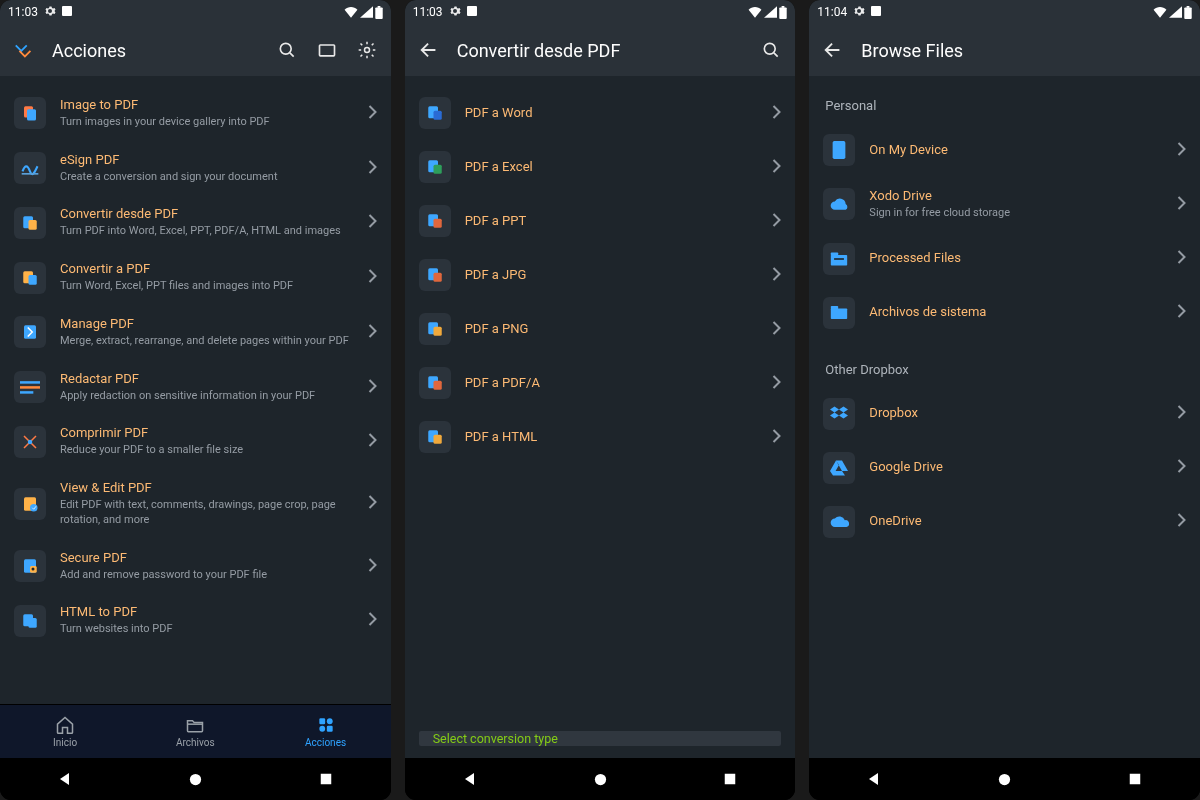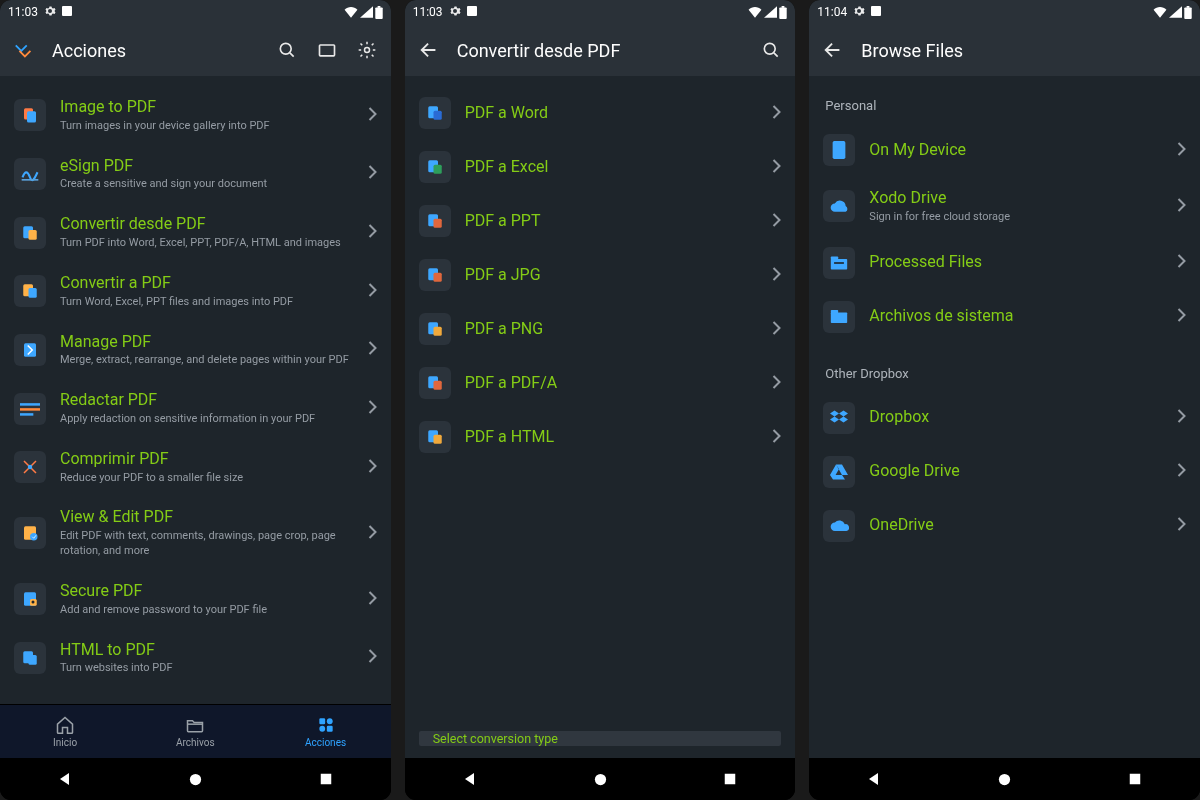--- a/index.html
+++ b/index.html
@@ -78,22 +78,22 @@
     border-radius: 6px;
     background: #2b333b;
     display: flex;
     align-items: center;
     justify-content: center;
     flex-shrink: 0;
   }
   .row .thumb svg { display:block; }
   .row .txt { flex: 1; min-width: 0; }
   .row .lbl {
-    font-size: 16px;
-    color: #84cc16;
+    font-size: 13px;
+    color: #fdba74;
     line-height: 1.3;
   }
   .row .sub {
     font-size: 11px;
     color: #959ca4;
     line-height: 1.35;
     margin-top: 1px;
   }
   .row .chev {
     color: #949ba3;
@@ -218,21 +218,21 @@
       </div>
       <div class="row">
         <div class="thumb">
           <svg width="20" height="18" viewBox="0 0 24 20">
             <path d="M3 14c3-8 6-8 9 0s6 0 9-6" stroke="#3ea7ff" stroke-width="2.5" fill="none"></path>
             <rect x="2" y="16" width="20" height="2" fill="#5aa0d8"></rect>
           </svg>
         </div>
         <div class="txt">
           <div class="lbl">eSign PDF</div>
-          <div class="sub">Create a sensitive and sign your document</div>
+          <div class="sub">Create a conversion and sign your document</div>
         </div>
         <span class="chev"><svg width="9" height="14" viewBox="0 0 8 14" fill="none" stroke="currentColor" stroke-width="2">
             <path d="M1 1l6 6-6 6"></path>
           </svg></span>
       </div>
       <div class="row">
         <div class="thumb">
           <svg width="18" height="18" viewBox="0 0 24 24">
             <rect x="3" y="3" width="13" height="16" rx="2" fill="#3ea7ff"></rect>
             <rect x="10" y="8" width="11" height="13" rx="2" fill="#ffb248"></rect>

